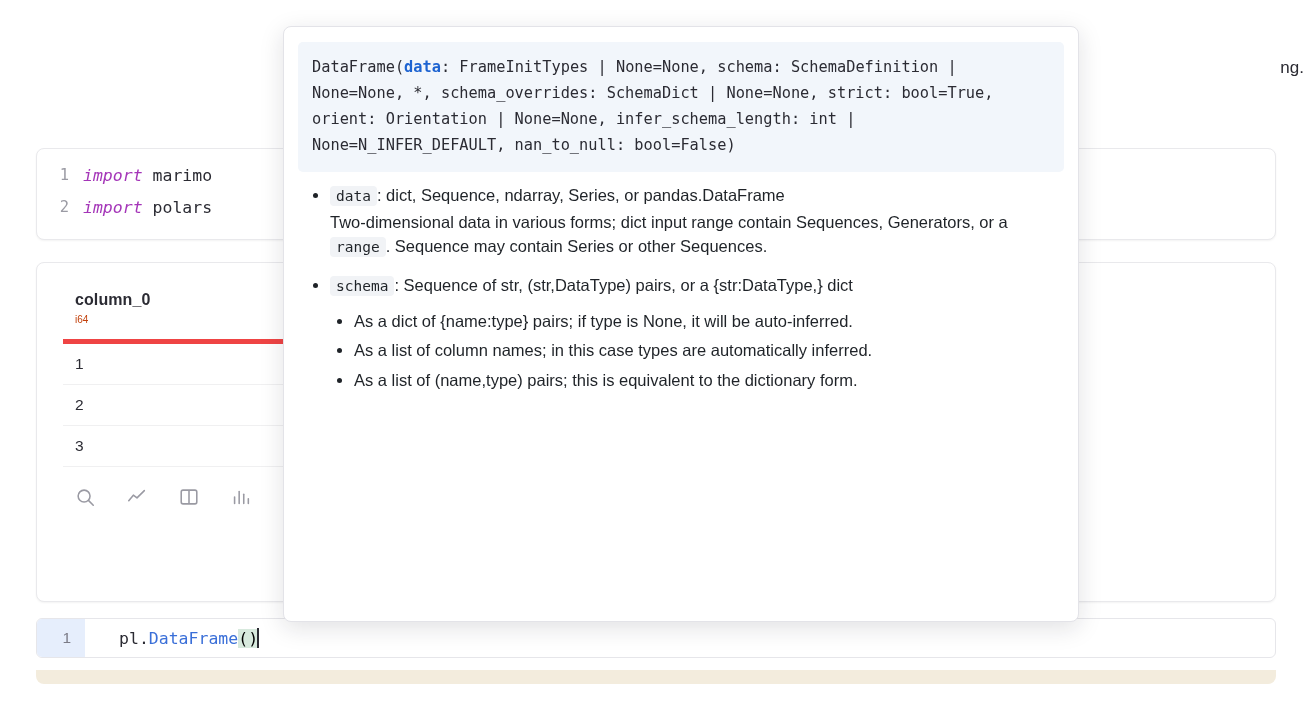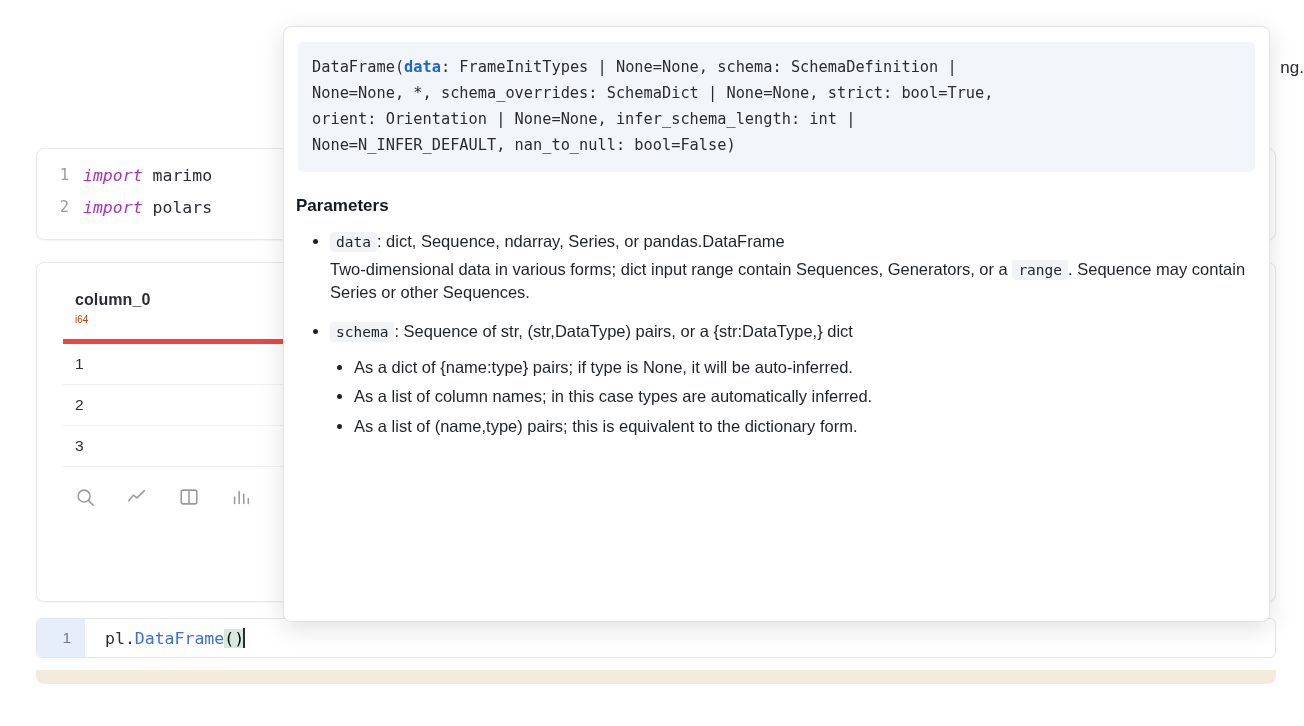--- a/index.html
+++ b/index.html
@@ -141,21 +141,21 @@
     color: #7b7b86;
     height: 100%;
     display: flex;
     align-items: center;
     justify-content: flex-end;
     width: 48px;
   }
   .edit-code {
     font-family: "DejaVu Sans Mono", monospace;
     font-size: 16.5px;
-    padding-left: 20px;
+    padding-left: 34px;
     white-space: pre;
     position: relative;
   }
   .paren-hl { background: #d7e9dd; }
   .caret {
     display: inline-block;
     width: 2px;
     height: 20px;
     background: #2b2b33;
     vertical-align: -4px;
@@ -182,21 +182,21 @@
     font-size: 17px;
     color: #2b2b33;
     white-space: nowrap;
   }
 
   
   .doc-popup {
     position: absolute;
     left: 283px;
     top: 26px;
-    width: 987px;
+    width: 796px;
     height: 596px;
     background: #ffffff;
     border: 1px solid #e3e3e8;
     border-radius: 8px;
     box-shadow: 0 6px 24px rgba(20,20,40,0.13);
     box-sizing: border-box;
     overflow: hidden;
   }
   .sig-box {
     margin: 15px 14px 0 14px;
@@ -336,21 +336,20 @@
 
   <div class="bottom-strip"></div>
 
   <div class="doc-popup">
     <div class="sig-box"><span>DataFrame(</span><span class="param-kw">data</span><span>: FrameInitTypes | None=None, schema: SchemaDefinition |
 None=None, *, schema_overrides: SchemaDict | None=None, strict: bool=True,
 orient: Orientation | None=None, infer_schema_length: int |
 None=N_INFER_DEFAULT, nan_to_null: bool=False)</span></div>
 
     <div class="doc-body">
-      <p class="doc-h">Parameters</p>
 
       <ul class="doc-list">
         <li>
           <code class="inl">data</code><span>: dict, Sequence, ndarray, Series, or pandas.DataFrame</span>
           <span class="li-line2"><span>Two-dimensional data in various forms; dict input range contain Sequences,
 Generators, or a </span><code class="inl">range</code><span>. Sequence may contain Series or other Sequences.</span></span>
         </li>
         <li>
           <code class="inl">schema</code><span>: Sequence of str, (str,DataType) pairs, or a {str:DataType,} dict</span>
           <ul class="doc-sublist">

